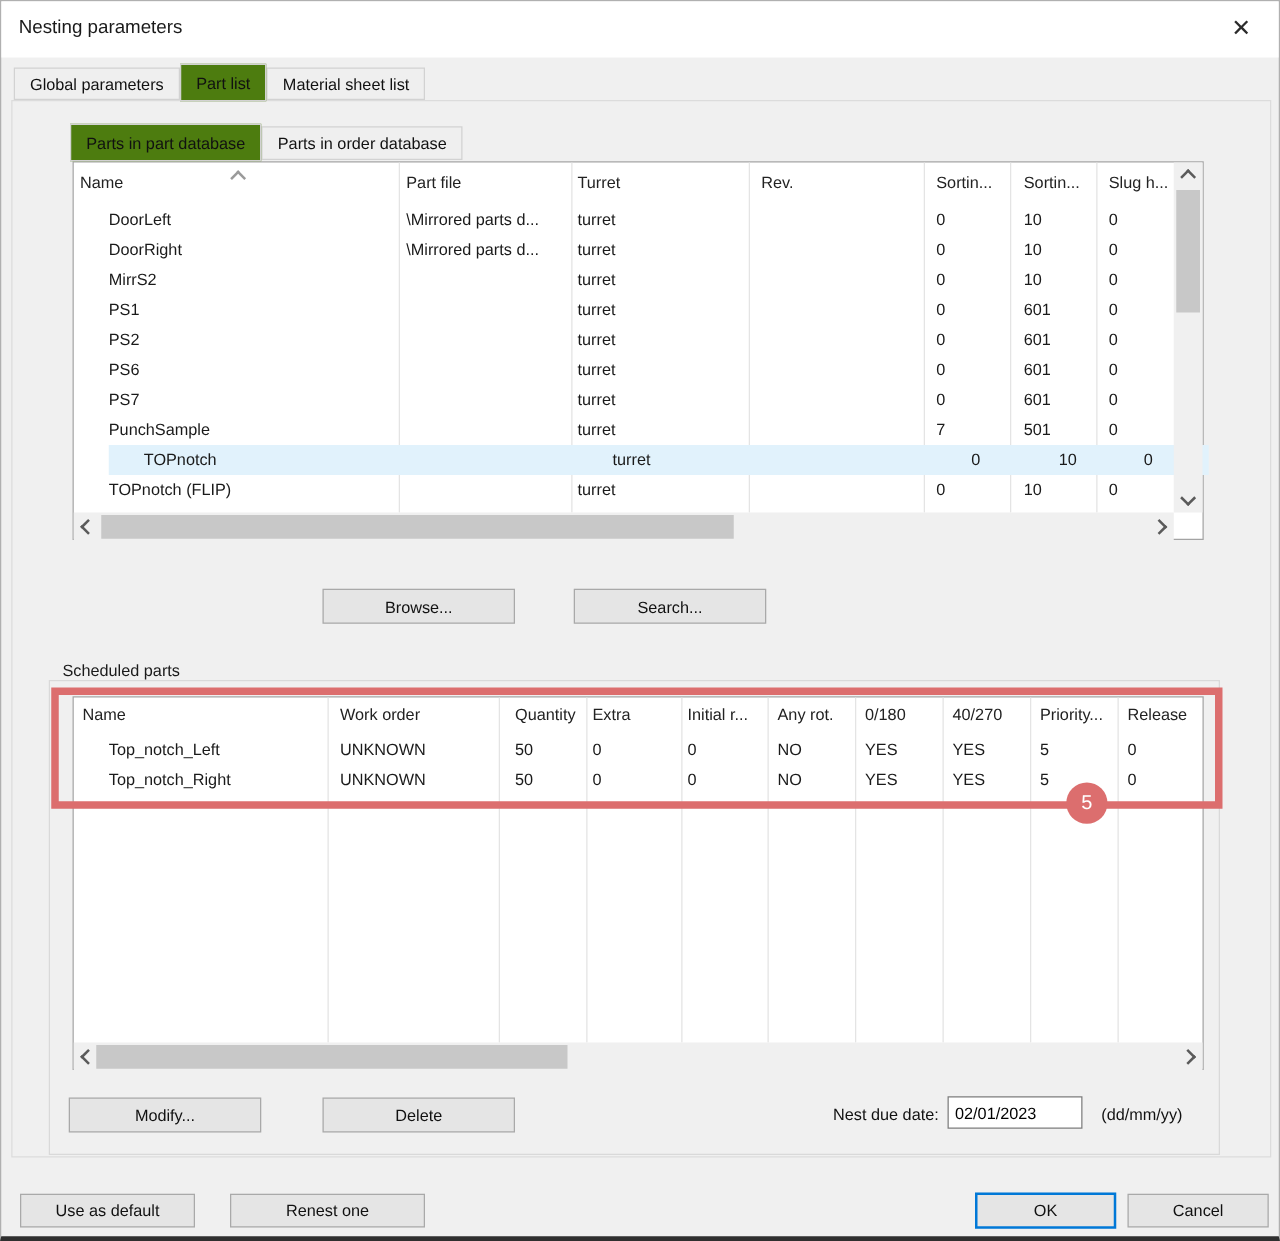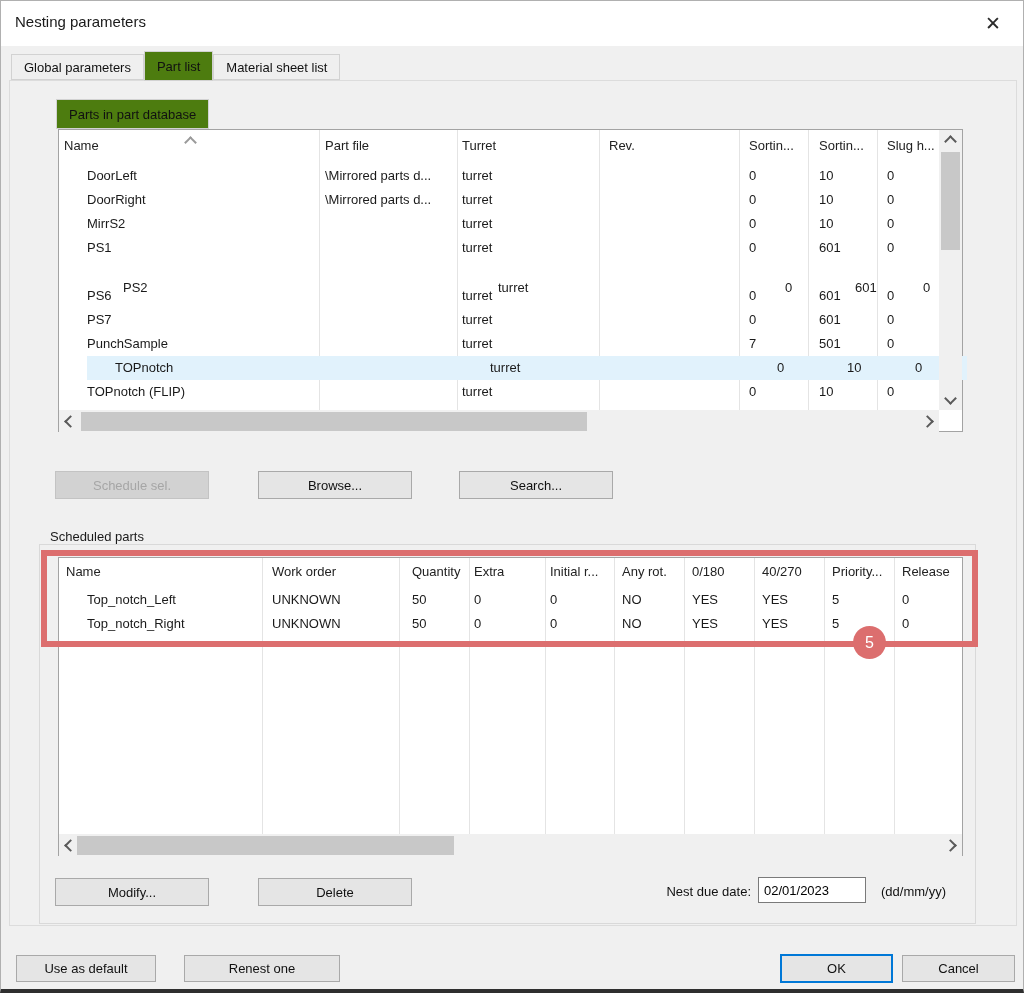--- a/index.html
+++ b/index.html
@@ -96,20 +96,21 @@
   <div class="panel"></div>
 
   <div class="tabstrip" style="left:10px;top:50px;">
     <div class="tab">Global parameters</div>
     <div class="tab active">Part list</div>
     <div class="tab">Material sheet list</div>
   </div>
 
   <div class="tabstrip" style="left:55px;top:98px;">
     <div class="tab subtab active">Parts in part database</div>
+    <div class="tab subtab">Parts in order database</div>
   </div>
 
   <div class="tframe t1">
     <div></div>
       <div class="vline" style="left: 818px;"></div>
       <div class="vline" style="left: 749px;"></div>
       <div class="vline" style="left: 680px;"></div>
       <div class="vline" style="left: 540px;"></div>
       <div class="vline" style="left: 398px;"></div>
       <div class="vline" style="left: 260px;"></div>
@@ -153,21 +154,21 @@
         </div>
         <div class="trow" style="top: 72px; height: 24px;">
           <div class="tcell" style="left: 28px;">PS1</div>
           <div class="tcell" style="left: 266px;"></div>
           <div class="tcell" style="left: 403px;">turret</div>
           <div class="tcell" style="left: 550px;"></div>
           <div class="tcell" style="left: 690px;">0</div>
           <div class="tcell" style="left: 760px;">601</div>
           <div class="tcell" style="left: 828px;">0</div>
         </div>
-        <div class="trow" style="top: 112px; height: 24px; margin-left: 36px;">
+        <div class="trow" style="top: 96px; height: 24px;">
           <div class="tcell" style="left: 28px;">PS2</div>
           <div class="tcell" style="left: 266px;"></div>
           <div class="tcell" style="left: 403px;">turret</div>
           <div class="tcell" style="left: 550px;"></div>
           <div class="tcell" style="left: 690px;">0</div>
           <div class="tcell" style="left: 760px;">601</div>
           <div class="tcell" style="left: 828px;">0</div>
         </div>
         <div class="trow" style="top: 120px; height: 24px;">
           <div class="tcell" style="left: 28px;">PS6</div>
@@ -228,21 +229,20 @@
       <div class="sbarrow arr-left">
           <i class="chev cl"></i>
         </div>
       <div class="hthumb ht1"></div>
       <div class="sbarrow arr-right">
           <i class="chev cr"></i>
         </div>
     </div>
   </div>
 
-  <div class="btn disabled" style="left:54px;top:470px;width:154px;">Schedule sel.</div>
   <div class="btn" style="left:257px;top:470px;width:154px;">Browse...</div>
   <div class="btn" style="left:458px;top:470px;width:154px;">Search...</div>
 
   <div class="groupbox"></div>
   <div class="grouplabel">Scheduled parts</div>
 
   <div class="tframe t2">
     <div></div>
       <div class="vline" style="left: 835px;"></div>
       <div class="vline" style="left: 765px;"></div>

